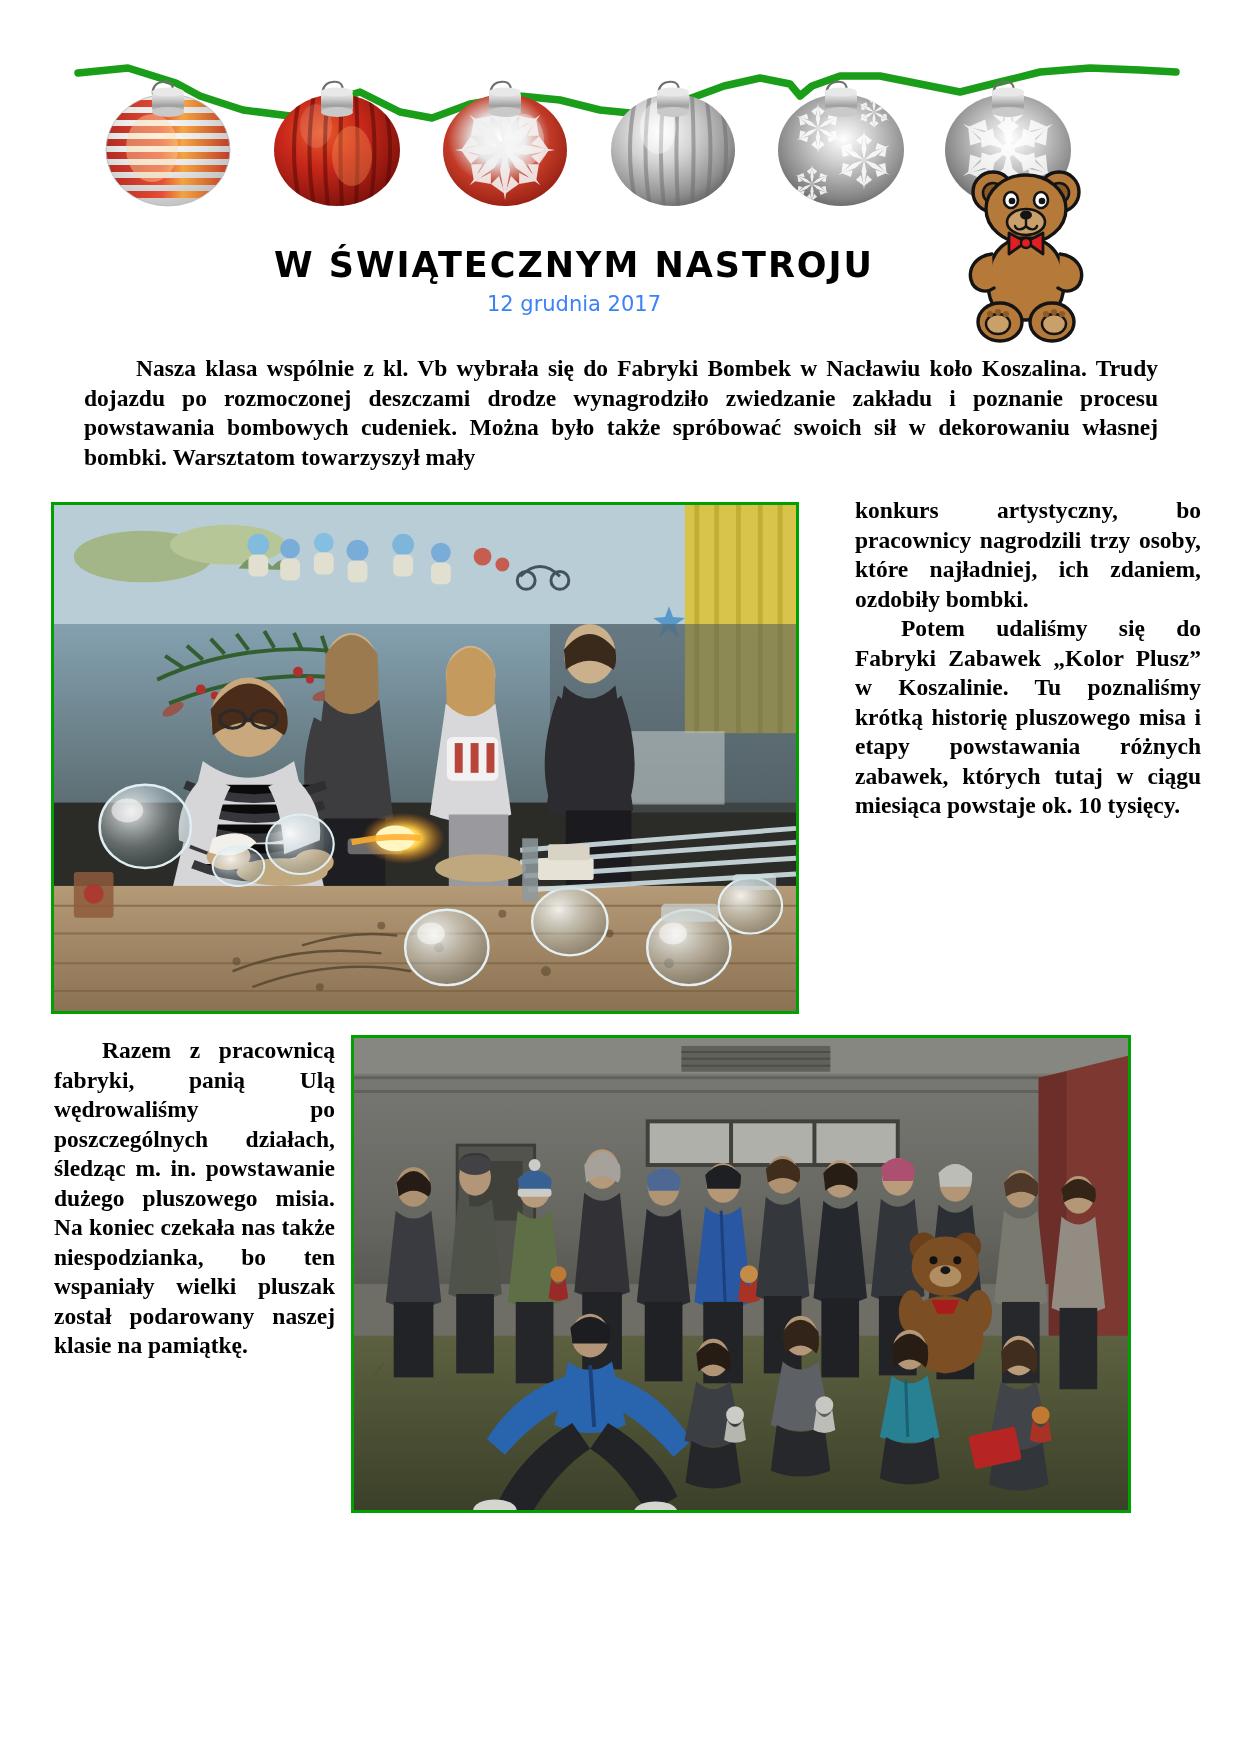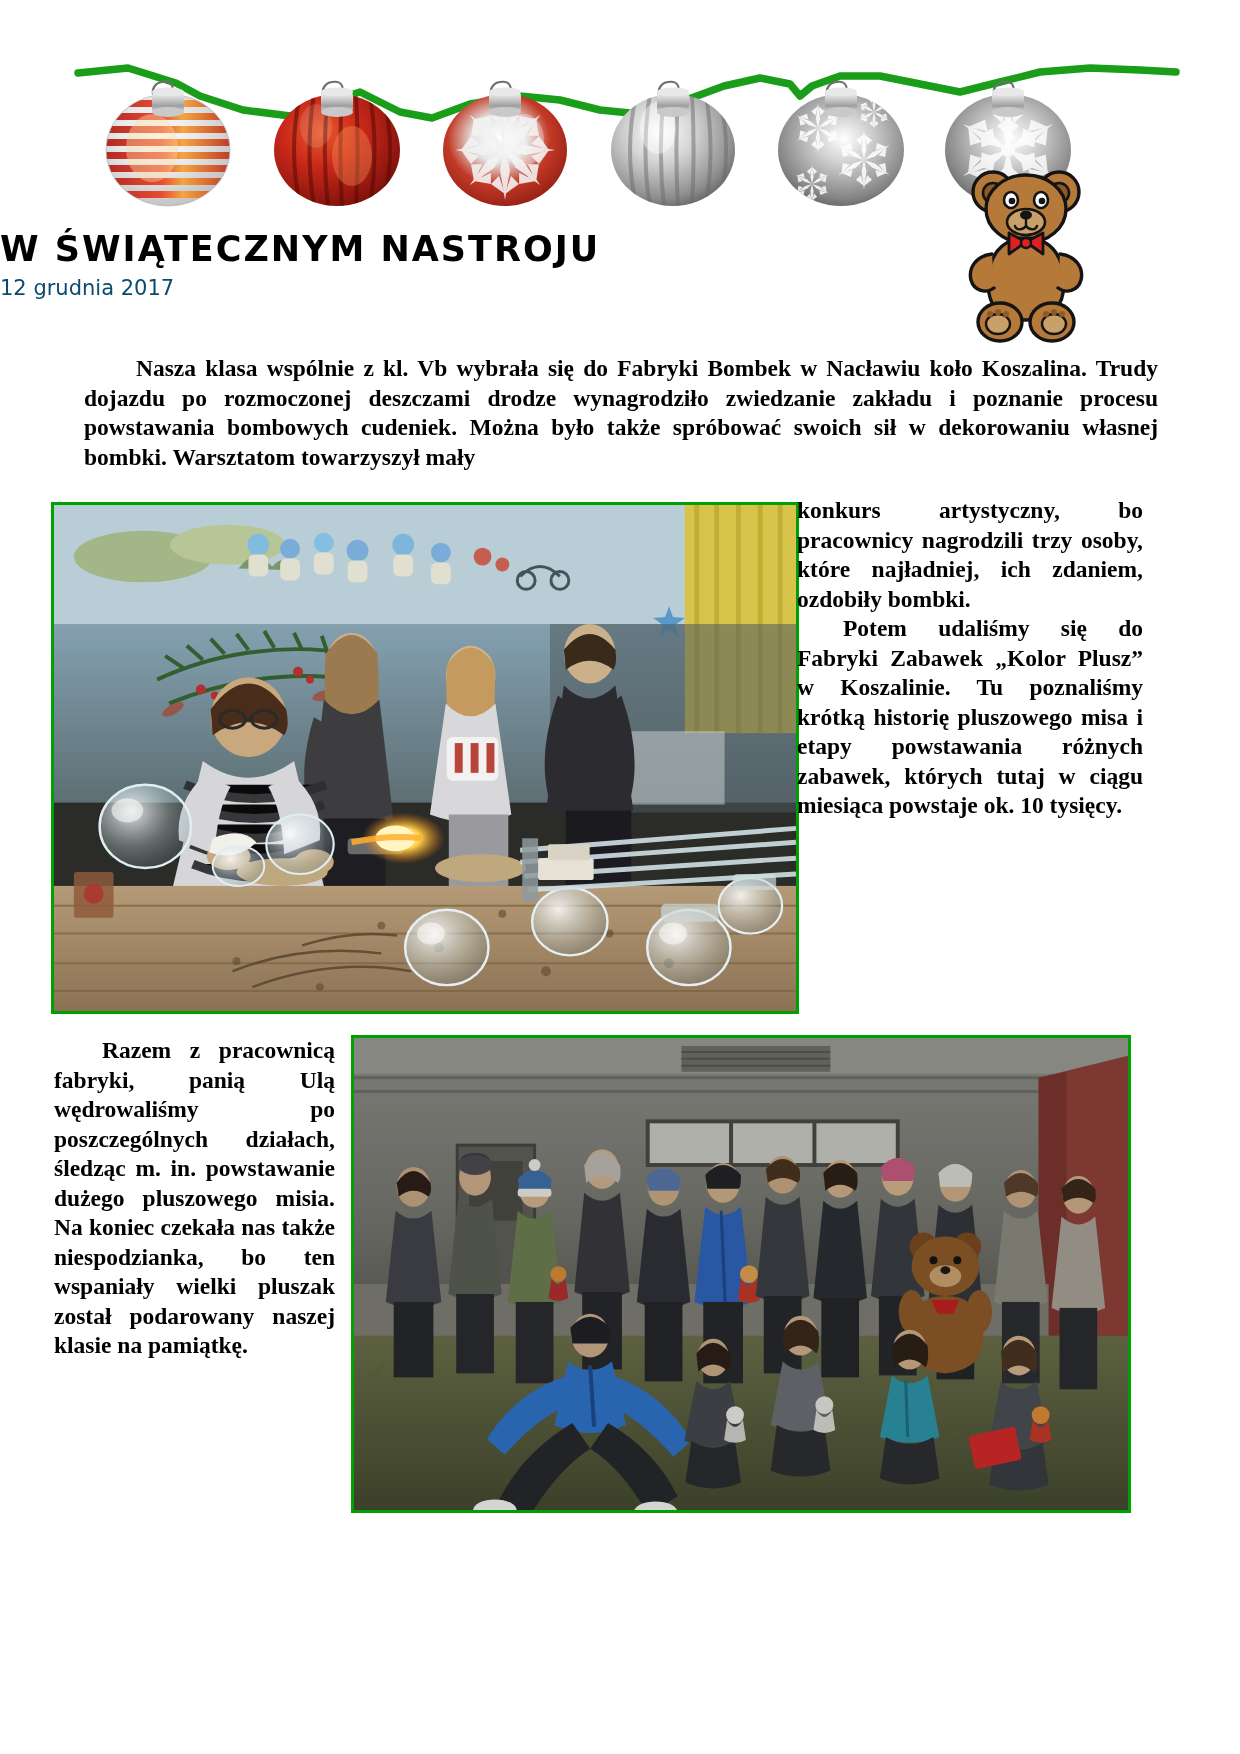--- a/index.html
+++ b/index.html
@@ -37,22 +37,23 @@
     left: 0;
     top: 0;
     width: 1240px;
     height: 230px;
   }
 
   
   .title-block {
     position: absolute;
     left: 0;
-    top: 228px;
+    top: 244px;
     width: 1148px;
+    text-align: center;
   }
   .doc-title {
     font-family: "DejaVu Sans", sans-serif;
     font-weight: bold;
     font-size: 35px;
     letter-spacing: 2.0px;
     line-height: 1.25;
     margin: 0;
     padding: 0;
     color: #000;
@@ -65,21 +66,21 @@
     line-height: 1.35;
     margin: 9px 0 0 0;
     color: #000;
   }
   .doc-date {
     font-family: "DejaVu Sans", sans-serif;
     font-weight: normal;
     font-size: 21px;
     line-height: 1.35;
     margin: 2px 0 0 0;
-    color: #0c4a6e;
+    color: #3b82f6;
   }
 
   
   .teddy {
     position: absolute;
     left: 952px;
     top: 162px;
     width: 148px;
     height: 185px;
   }
@@ -102,21 +103,21 @@
   .para-top {
     position: absolute;
     left: 84px;
     top: 354px;
     width: 1074px;
   }
 
   
   .col-right {
     position: absolute;
-    left: 797px;
+    left: 855px;
     top: 496px;
     width: 346px;
   }
   .col-right .indent { text-indent: 46px; }
 
   
   .col-left {
     position: absolute;
     left: 54px;
     top: 1036px;

